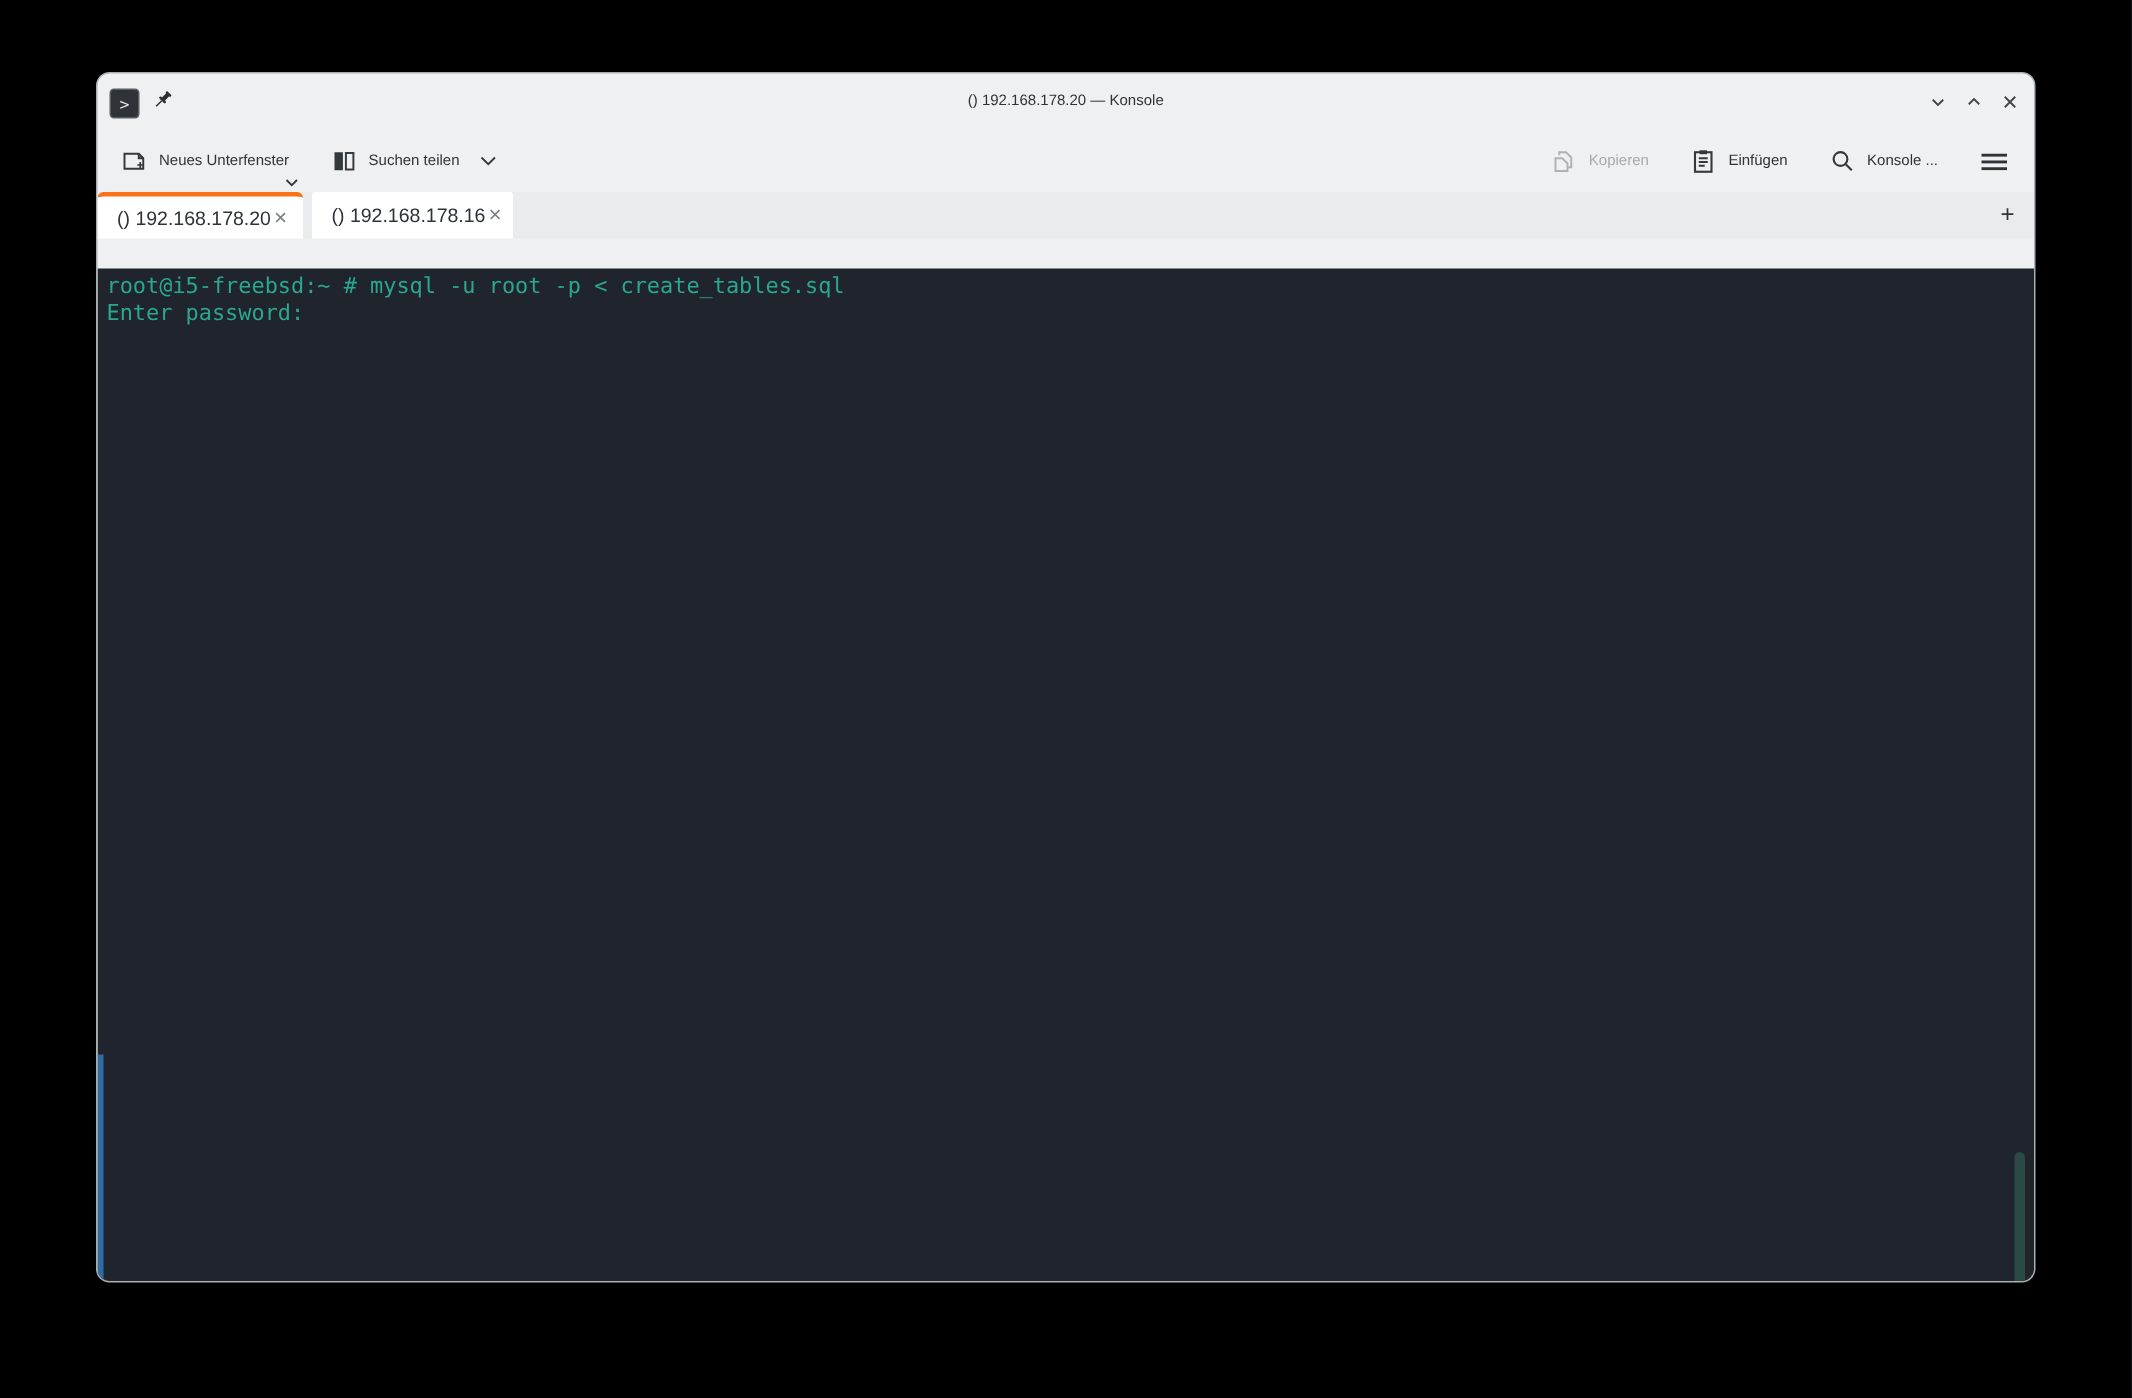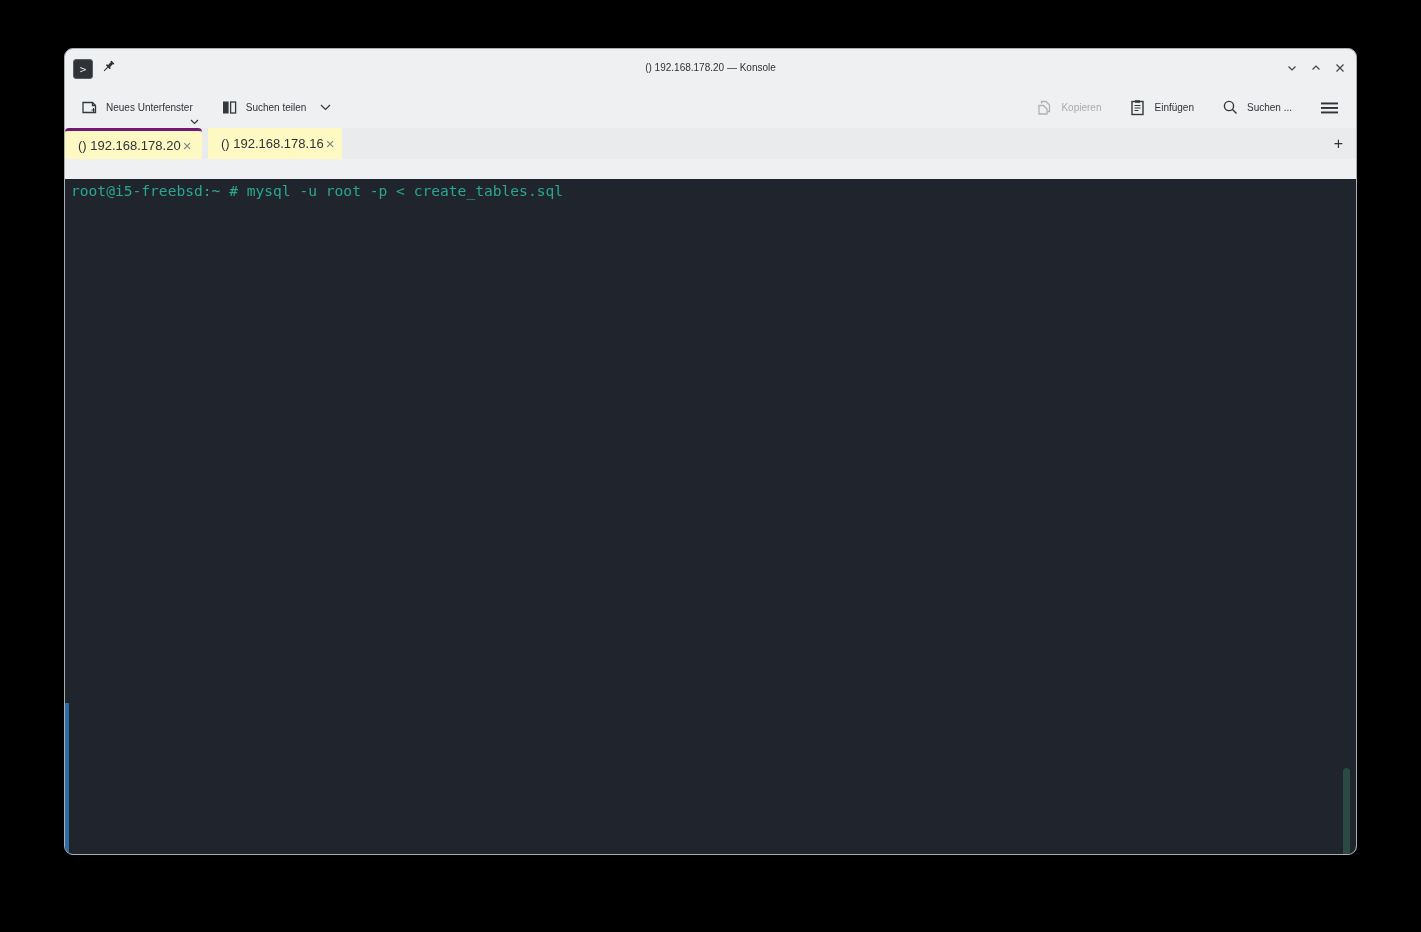--- a/index.html
+++ b/index.html
@@ -48,25 +48,25 @@
   
   .tabbar{
     height:31px;flex:0 0 auto;background:#e9ebec;display:flex;align-items:stretch;
     position:relative;
   }
   .tab{
     display:flex;align-items:center;font-size:13px;color:#2f3338;cursor:pointer;
     padding:0 10px 0 13px;box-sizing:border-box;white-space:nowrap;
   }
   .tab.active{
-    background:#fef9c3;border-top:3px solid #701a75;border-radius:4px 4px 0 0;
+    background:#ffffff;border-top:3px solid #f97316;border-radius:4px 4px 0 0;
     width:137px;
   }
   .tab.inactive{
-    background:#fef9c3;margin-left:6px;width:134px;border-radius:2px 2px 0 0;
+    background:#ffffff;margin-left:6px;width:134px;border-radius:2px 2px 0 0;
   }
   .tab-close{
     margin-left:auto;color:#7b8286;font-size:15px;line-height:1;cursor:pointer;
     padding:0 2px;
   }
   .newtab-plus{
     margin-left:auto;align-self:center;margin-right:13px;color:#2f3338;
     font-size:16px;line-height:1;cursor:pointer;font-weight:400;
   }
   
@@ -180,21 +180,21 @@
         </span>
         <span>Einfügen</span>
       </button>
       <button class="tbtn">
         <span>
           <svg width="17" height="17" viewBox="0 0 17 17" fill="none" stroke="#33383d" stroke-width="1.4">
             <circle cx="7" cy="7" r="4.6"></circle>
             <path d="M10.5 10.5 L14.5 14.5"></path>
           </svg>
         </span>
-        <span>Suchen ...</span>
+        <span>Konsole ...</span>
       </button>
       <button class="tbtn">
         <span>
           <svg width="19" height="14" viewBox="0 0 19 14">
             <rect x="1" y="1.5" width="17" height="1.9" fill="#2f3338"></rect>
             <rect x="1" y="6.0" width="17" height="1.9" fill="#2f3338"></rect>
             <rect x="1" y="10.5" width="17" height="1.9" fill="#2f3338"></rect>
           </svg>
         </span>
       </button>
@@ -208,17 +208,18 @@
     </div>
     <div class="tab inactive">
       <span>() 192.168.178.16</span>
       <span class="tab-close">×</span>
     </div>
     <div class="newtab-plus">+</div>
   </div>
 
   <div class="terminal">
     <div class="tline">root@i5-freebsd:~ # mysql -u root -p &lt; create_tables.sql</div>
+    <div class="tline">Enter password:</div>
     <div class="scroll-marker"></div>
     <div class="scrollbar-thumb"></div>
   </div>
 
 </div>
 
 </body></html>

